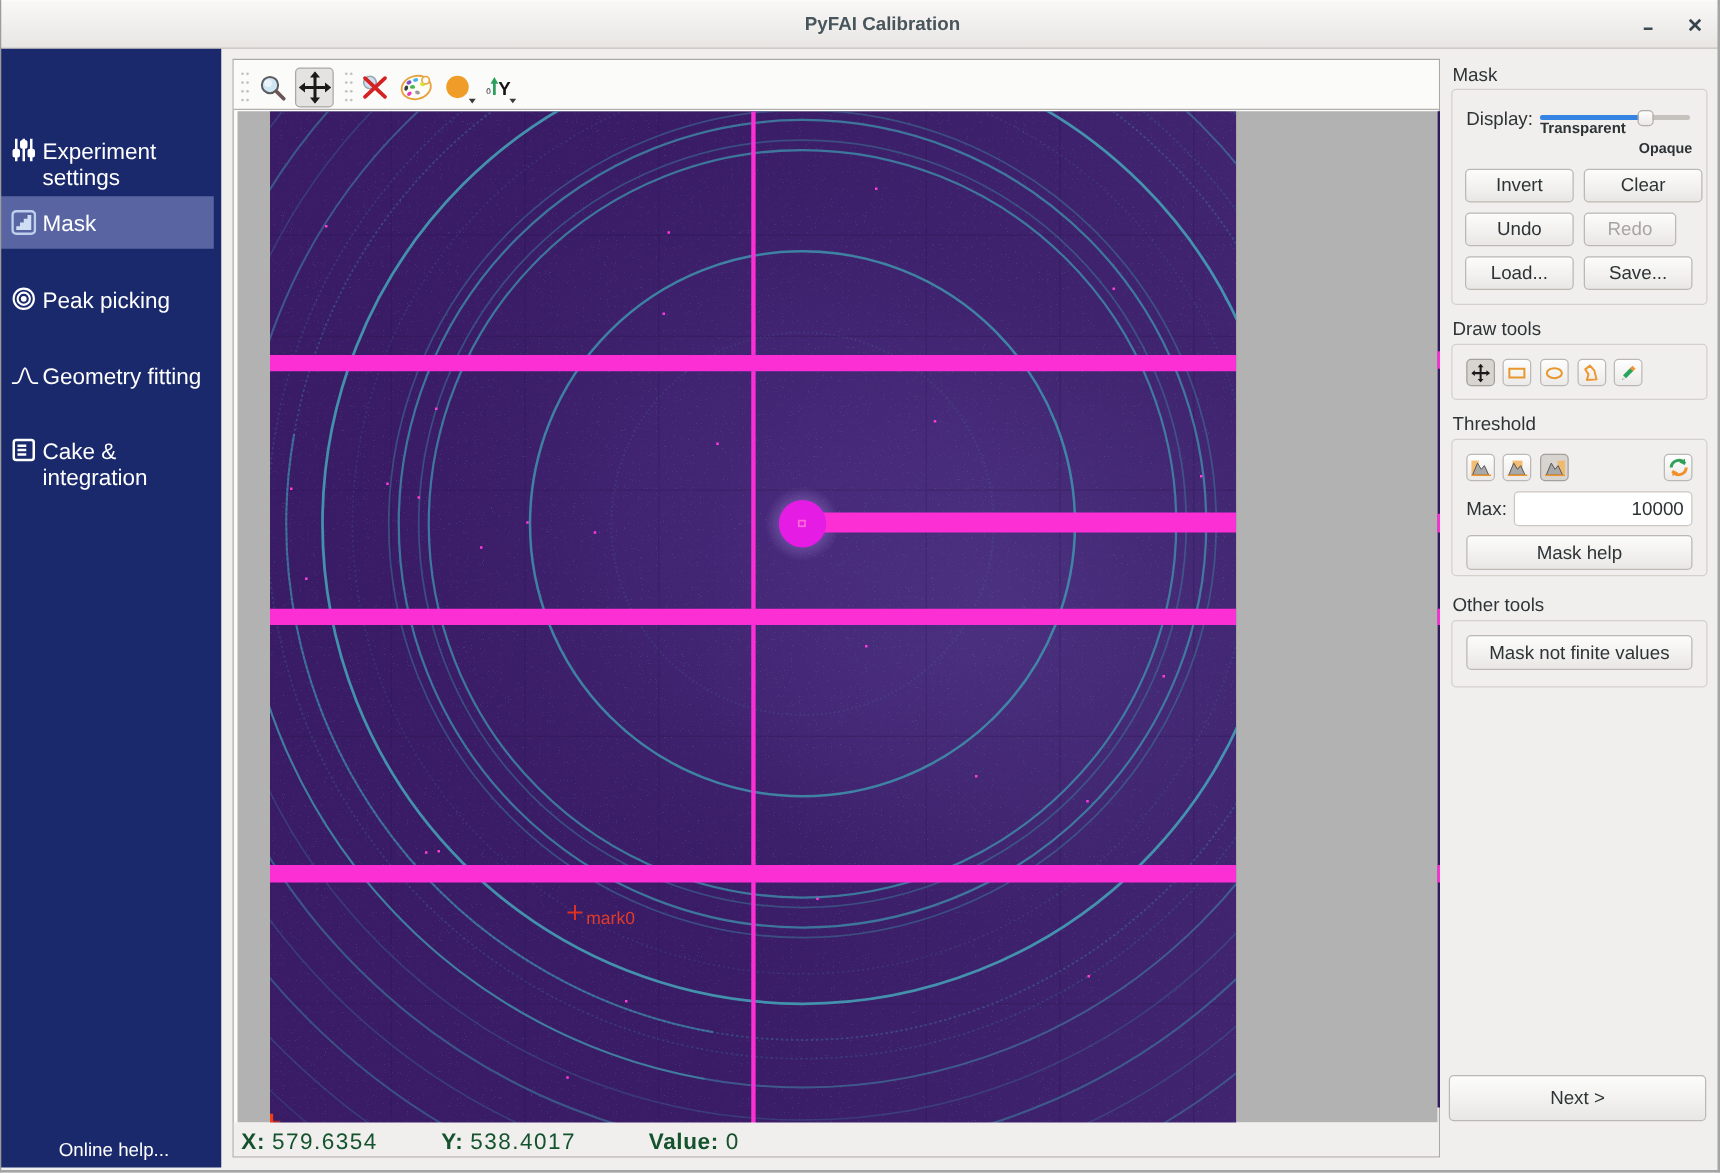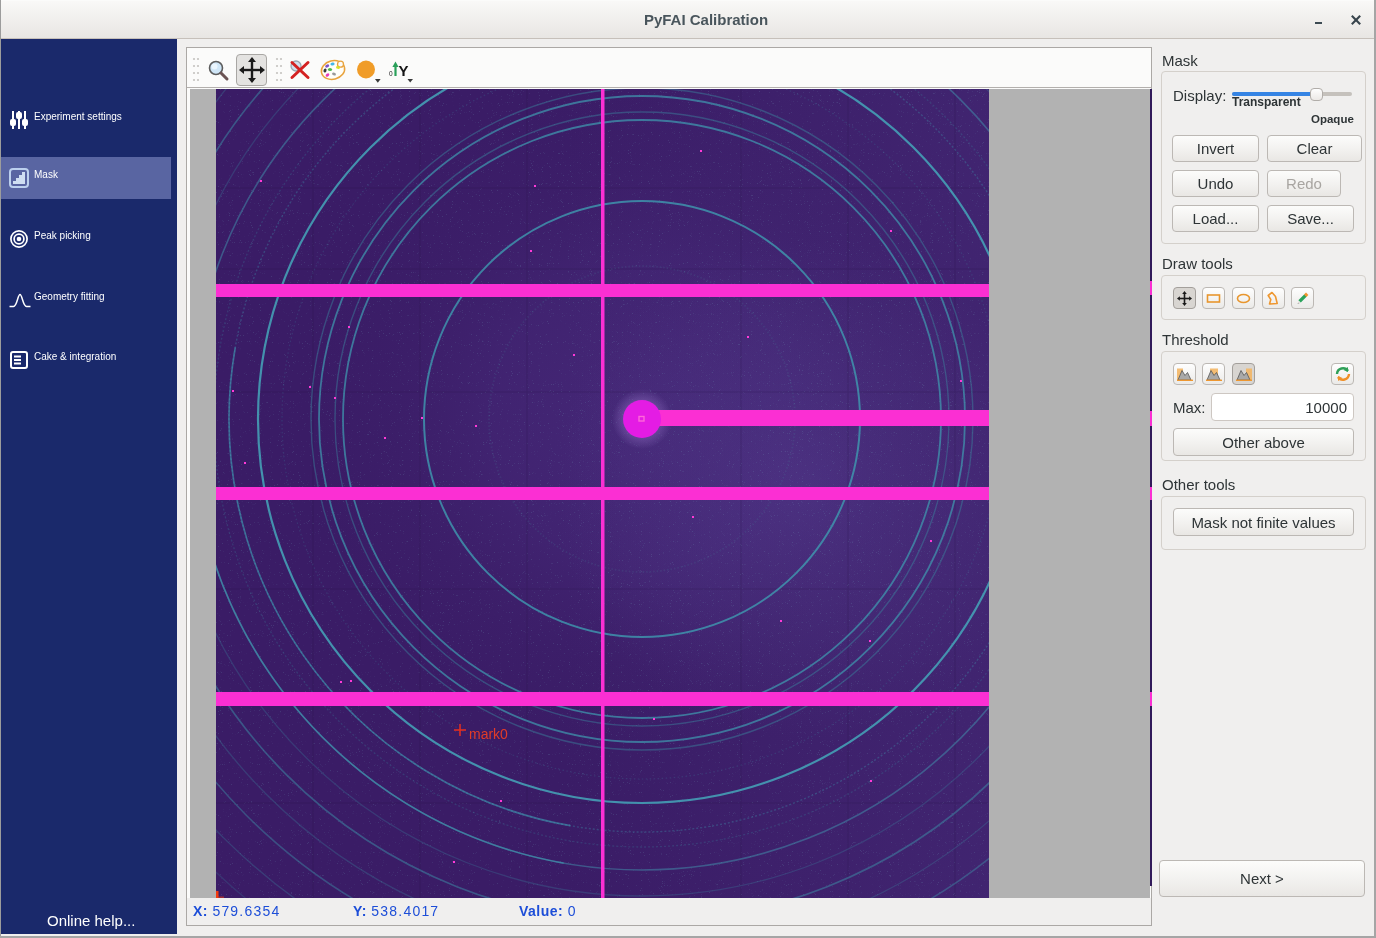--- a/index.html
+++ b/index.html
@@ -8,31 +8,31 @@
   .abs { position:absolute; }
 
   
   #titlebar { left:0; top:0; width:1376px; height:39px;
     background:linear-gradient(#f9f8f7, #e8e6e3);
     border-top:1px solid #fbfbfa; border-bottom:1px solid #c6c0ba; }
   #title { width:100%; text-align:center; top:11px; font-size:15px; font-weight:bold; color:#49555c;padding-left:36px; }
 
   
   #sidebar { left:0; top:39px; width:177px; height:895px; background:#1a296b; }
-  .nav { left:0; width:171px; height:42px; color:#ffffff; font-size:10px; }
+  .nav { left:0; width:171px; height:42px; color:#ffffff; font-size:18px; }
   .nav.sel { background:#5965a2; }
   .nav .txt { left:34px; top:11.5px; }
   .nav svg { left:9px; top:11px; }
   #onlinehelp { left:47px; top:912px; color:#fefefe; font-size:15px; }
 
   
   #mainpanel { left:186px; top:47px; width:966px; height:879px; background:#fbfbfa; border:1px solid #aba8a5; }
   #toolbar { left:187px; top:48px; width:964px; height:40px; background:#fbfbfa; border-bottom:1px solid #b3b0ad; }
   #canvas { left:190px; top:89px; width:960px; height:809px; background:#b2b2b2; }
-  #statusbar { left:187px; top:898px; width:964px; height:27px; background:#f0efee; font-size:14px; letter-spacing:0.5px; color:#1d4ed8; }
+  #statusbar { left:187px; top:898px; width:964px; height:27px; background:#f0efee; font-size:18px; letter-spacing:0.5px; color:#14532d; }
   #statusbar b { font-weight:bold; }
   #statusbar i { font-style:normal; letter-spacing:1.2px; }
   #statusbar span { position:absolute; top:5px; }
 
   
   .tbtn-pressed { left:236px; top:54px; width:31px; height:32px; background:#e4e3e1; border:1px solid #a9a7a4; border-radius:4px; }
 
   
   .gbox { border:1px solid #d4d0cb; border-radius:4px; }
   .rlabel { font-size:15px; color:#2e3436; }
@@ -396,21 +396,21 @@
   <svg width="16" height="16" viewBox="0 0 16 16">
     <path d="M2 8 A6 6 0 0 1 13 5" fill="none" stroke="#2fa058" stroke-width="2.4"></path>
     <path d="M13 1 L13 6 L8.5 4 Z" fill="#2fa058"></path>
     <path d="M14 8 A6 6 0 0 1 3 11" fill="none" stroke="#f09028" stroke-width="2.4"></path>
     <path d="M3 15 L3 10 L7.5 12 Z" fill="#f09028"></path>
   </svg>
 </div>
 <div class="abs rlabel" style="left:1173px; top:399px;">Max:</div>
 <div class="abs" style="left:1211px; top:393px; width:143px; height:28px; background:#ffffff; border:1px solid #cdc7c2; border-radius:4px;"></div>
 <div class="abs" style="left:1211px; top:399px; width:136px; text-align:right; font-size:15px; color:#2e3436;">10000</div>
-<div class="btn" style="left:1173px; top:428px; width:181px; height:28px;">Other above</div>
+<div class="btn" style="left:1173px; top:428px; width:181px; height:28px;">Mask help</div>
 
 <div class="abs rlabel" style="left:1162px; top:476px;">Other tools</div>
 <div class="abs gbox" style="left:1161px; top:496px; width:205px; height:54px;"></div>
 <div class="btn" style="left:1173px; top:508px; width:181px; height:28px;text-align:center;">Mask not finite values</div>
 
 <div class="btn" style="left:1159px; top:860px; width:206px; height:37px;">Next &gt;</div>
 
 <div class="abs" style="left:0; top:0; width:1px; height:938px; background:#9c9c9c;"></div>
 <div class="abs" style="left:1374px; top:0; width:2px; height:938px; background:#a5a5a5;"></div>
 <div class="abs" style="left:0; top:936px; width:1376px; height:2px; background:#a5a5a5;"></div>

